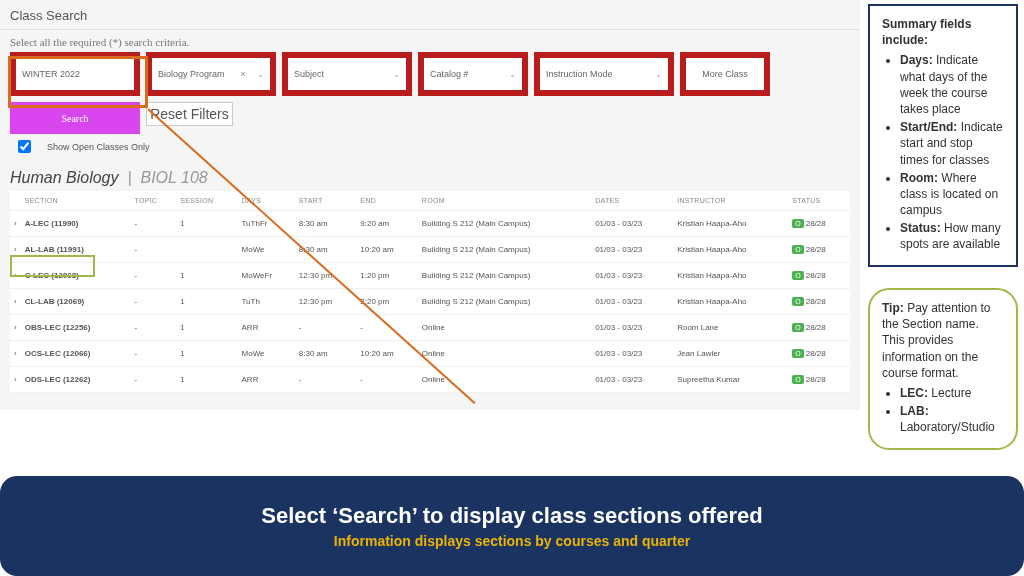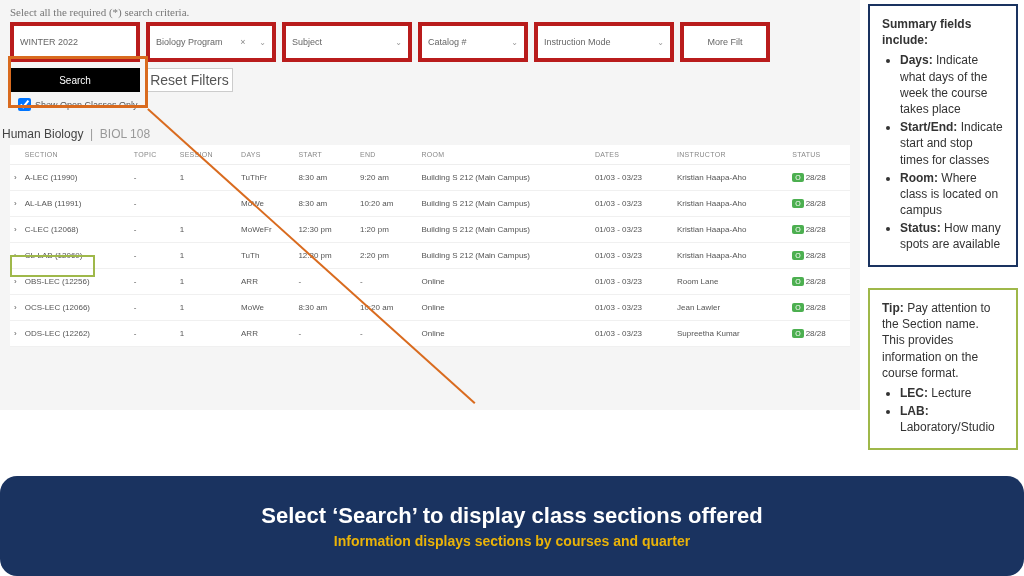--- a/index.html
+++ b/index.html
@@ -1,49 +1,50 @@
 <!DOCTYPE html>
 <html><head>
 <meta charset="utf-8">
 <style>
   * { box-sizing: border-box; margin: 0; padding: 0; }
   body { font-family: Arial, sans-serif; width: 1024px; height: 576px; overflow: hidden; position: relative; background: #fff; color: #333; }
   .main-area { position: absolute; left:0; top:0; width: 860px; height: 410px; background: #f5f5f5; }
   .page-title { font-size: 13px; color: #555; padding: 8px 10px 6px 10px; border-bottom: 1px solid #ddd; background: #f5f5f5; }
   .subtitle { font-size: 11px; color: #777; padding: 6px 10px 0px 10px; font-family: Liberation Serif, serif; }
   .filters-row { display: flex; gap: 6px; padding: 4px 10px 6px 10px; align-items: center; }
-  .filter-box { background: #fff; border: 4px solid #b91c1c; height: 30px; font-size: 9px; color: #666; padding: 16px 6px; display: flex; align-items: center; justify-content: space-between; }
+  .filter-box { background: #fff; border: 6px solid #b91c1c; height: 30px; font-size: 9px; color: #666; padding: 16px 6px; display: flex; align-items: center; justify-content: space-between; }
   .filter-caret { font-size: 8px; color: #999; }
-  .search-btn { background: #000000; color: #fff; border: none; height: 24px; width: 130px; font-size: 10px; cursor: pointer; }
+  .search-btn { background: #d946ef; color: #fff; border: none; height: 32px; width: 130px; font-size: 10px; cursor: pointer; font-family: Liberation Serif, serif; }
   .reset-btn { background: #fff; border: 1px solid #ccc; height: 24px; width: 87px; font-size: 14px; color: #555; cursor: pointer; }
   .btn-row { display: flex; gap: 6px; padding: 0 10px 6px 10px; }
-  .checkbox-row { font-size: 9px; color: #555; padding: 0 10px 6px 18px; display: flex; align-items: center; gap: 4px; }
-  .results-hdr { padding: 10px 10px 4px 2px; font-size: 12px; color: #444; }
+  .checkbox-row { font-size: 9px; color: #555; padding: 0 10px 6px 18px; display: flex; align-items: center; gap: 16px; }
+  .results-hdr { padding: 10px 10px 4px 10px; font-size: 16px; color: #444; font-style: italic; }
   .results-hdr .code { color: #999; font-weight: normal; }
   table.sections { width: calc(100% - 20px); margin: 0 10px; border-collapse: collapse; font-size: 8px; background: #fff; }
   table.sections th { text-align: left; font-size: 7px; color: #888; font-weight: normal; letter-spacing: 0.3px; padding: 6px 4px; border-bottom: 1px solid #eee; text-transform: uppercase; }
   table.sections td { padding: 8px 4px; border-bottom: 1px solid #f0f0f0; color: #555; }
   .chev { color: #aaa; width: 10px; }
-  .sec-link { color: #2a5ca8; font-size: 8px; }
+  .sec-link { color: #2a5ca8; font-size: 8px; font-weight: bold; }
   .status-badge { display: inline-block; background: #4caf50; color: #fff; font-size: 7px; padding: 1px 3px; border-radius: 2px; margin-right: 2px; }
   .highlight-orange { position: absolute; border: 3px solid #d96b1f; pointer-events: none; }
   .highlight-green { position: absolute; border: 2px solid #9fb84a; pointer-events: none; }
   .arrow-line { position: absolute; background: #d96b1f; transform-origin: left center; height: 1.5px; }
   .info-box { position: absolute; border: 2px solid; padding: 10px 12px; font-size: 12px; line-height: 1.35; background: #fff; }
   .info-box ul { list-style: disc; padding-left: 18px; margin-top: 4px; }
   .info-box li { margin-bottom: 2px; }
   .footer-banner { position: absolute; left: 0; bottom: 0; width: 1024px; height: 100px; background: #1a3360; color: #fff; text-align: center; display: flex; flex-direction: column; justify-content: center; border-radius: 17px; }
   .footer-banner .big { font-size: 22px; font-weight: bold; margin-bottom: 4px; }
   .footer-banner .small { font-size: 14px; font-weight: bold; color: #eab308; }
   .x-btn { font-size: 9px; color: #888; margin-left: 4px; }
 </style>
 </head>
 <body>
 
 <div class="main-area">
+  <div class="page-title">Class Search</div>
   <div class="subtitle">Select all the required (*) search criteria.</div>
 
   <div class="filters-row">
     <div class="filter-box" style="width:130px">
       <span>WINTER 2022</span>
     </div>
     <div class="filter-box" style="width:130px">
       <span>Biology Program</span>
       <span class="x-btn">×</span>
       <span class="filter-caret">⌄</span>
@@ -54,21 +55,21 @@
     </div>
     <div class="filter-box" style="width:110px">
       <span>Catalog #</span>
       <span class="filter-caret">⌄</span>
     </div>
     <div class="filter-box" style="width:140px">
       <span>Instruction Mode</span>
       <span class="filter-caret">⌄</span>
     </div>
     <div class="filter-box" style="width:90px;justify-content:center">
-      <span>More Filt</span>
+      <span>More Class</span>
     </div>
   </div>
 
   <div class="btn-row">
     <button class="search-btn">Search</button>
     <button class="reset-btn">Reset Filters</button>
   </div>
 
   <div class="checkbox-row">
     <input type="checkbox" checked="" style="">
@@ -200,21 +201,21 @@
 <div class="info-box" style="border-color:#1a3360; right:6px; top:4px; width:150px;">
   <div><b>Summary fields include:</b></div>
   <ul id="summary-list">
       <li><b>Days:</b> Indicate what days of the week the course takes place</li>
       <li><b>Start/End:</b> Indicate start and stop times for classes</li>
       <li><b>Room:</b> Where class is located on campus</li>
       <li><b>Status:</b> How many spots are available</li>
     </ul>
 </div>
 
-<div class="info-box" style="border-color:#9fb84a; right:6px; top:288px; width:150px;">
+<div class="info-box" style="border-color:#9fb84a; right:6px; top:288px; width:150px;border-radius:21px;">
   <div>
     <b>Tip:</b>
     <span>Pay attention to the Section name. This provides information on the course format.</span>
   </div>
   <ul id="tip-list">
       <li><b>LEC:</b> Lecture</li>
       <li><b>LAB:</b> Laboratory/Studio</li>
     </ul>
 </div>
 

